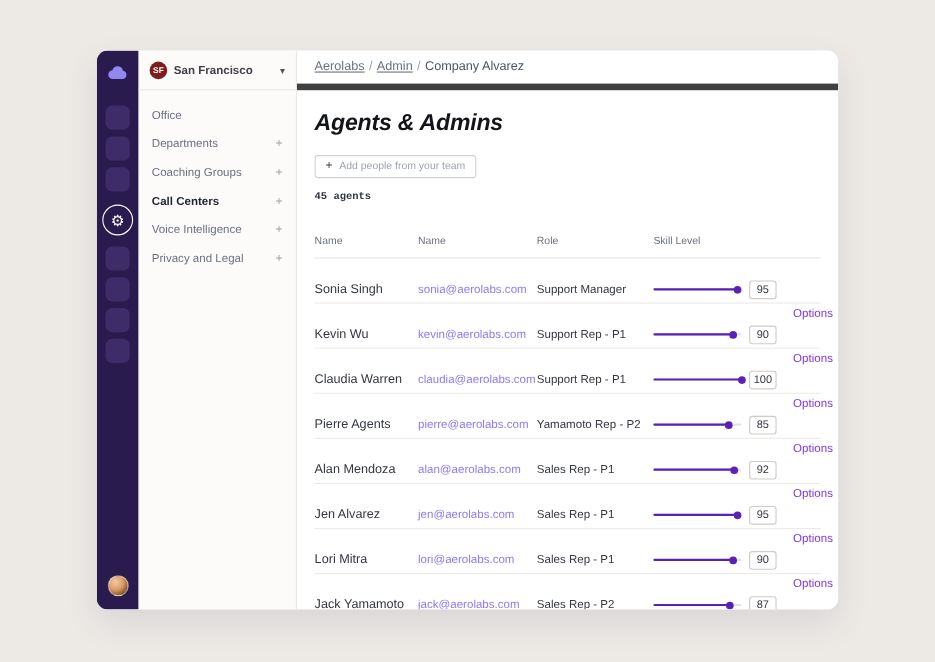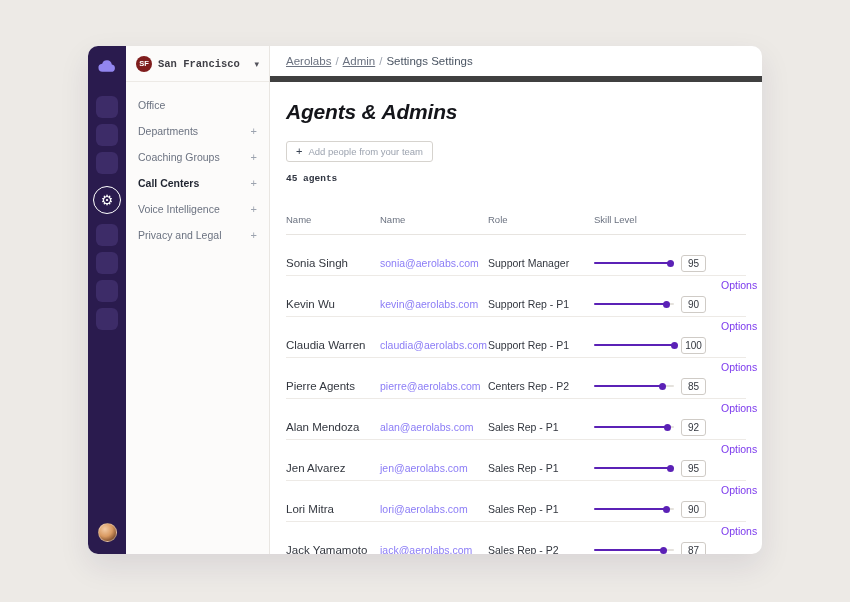--- a/index.html
+++ b/index.html
@@ -53,21 +53,21 @@
     padding:0 10px; gap:6px;
     border-bottom:1px solid #edeae6;
   }
   .org-badge {
     width:16px; height:16px; border-radius:8px;
     background:#7f1d1d; color:#fff;
     font-size:7.5px; font-weight:bold;
     display:flex; align-items:center; justify-content:center;
     flex-shrink:0;
   }
-  .org-name { flex:1; font-size:10.5px; font-weight:600; color:#3f3f46; white-space:nowrap; overflow:hidden;font-family:Liberation Mono, monospace; }
+  .org-name { flex:1; font-size:10.5px; font-weight:600; color:#3f3f46; white-space:nowrap; overflow:hidden; }
   .org-chevron { font-size:9px; color:#52525b; }
   .sidebar-items { padding:10px 0; }
   .sidebar-item {
     display:flex; align-items:center; justify-content:space-between;
     padding:7px 12px; font-size:10.5px; color:#6b7280; cursor:default;
   }
   .sidebar-item.active .si-label { color:#1f2430; font-weight:700; }
   .si-plus { color:#9ca3af; font-size:11px; line-height:1; }
   
   .main { flex:1; display:flex; flex-direction:column; min-width:0; }
@@ -182,21 +182,21 @@
   </div>
       </div>
   </div>
 
   <div class="main">
     <div class="main-header">
       <span class="bc-link">Aerolabs</span>
       <span class="bc-sep">/</span>
       <span class="bc-link">Admin</span>
       <span class="bc-sep">/</span>
-      <span class="bc-current">Settings Settings</span>
+      <span class="bc-current">Company Alvarez</span>
     </div>
 
     <div class="main-body">
       <div class="page-title">Agents &amp; Admins</div>
 
       <button class="add-btn">
         <span class="plus-glyph">+</span>
         <span>Add people from your team</span>
       </button>
 
@@ -245,21 +245,21 @@
         <span class="slider-fill" style="width: 100%;"></span>
         <span class="slider-thumb" style="left: calc(100% - 3.5px);"></span>
       </span>
       <span class="value-box">100</span>
       <span class="options-link">Options</span>
     </span>
   </div>
           <div class="tbl-row">
     <span class="cell-name">Pierre Agents</span>
     <span class="cell-email">pierre@aerolabs.com</span>
-    <span class="cell-role">Centers Rep - P2</span>
+    <span class="cell-role">Yamamoto Rep - P2</span>
     <span class="skill-cell">
       <span class="slider">
         <span class="slider-fill" style="width: 85%;"></span>
         <span class="slider-thumb" style="left: calc(85% - 3.5px);"></span>
       </span>
       <span class="value-box">85</span>
       <span class="options-link">Options</span>
     </span>
   </div>
           <div class="tbl-row">

